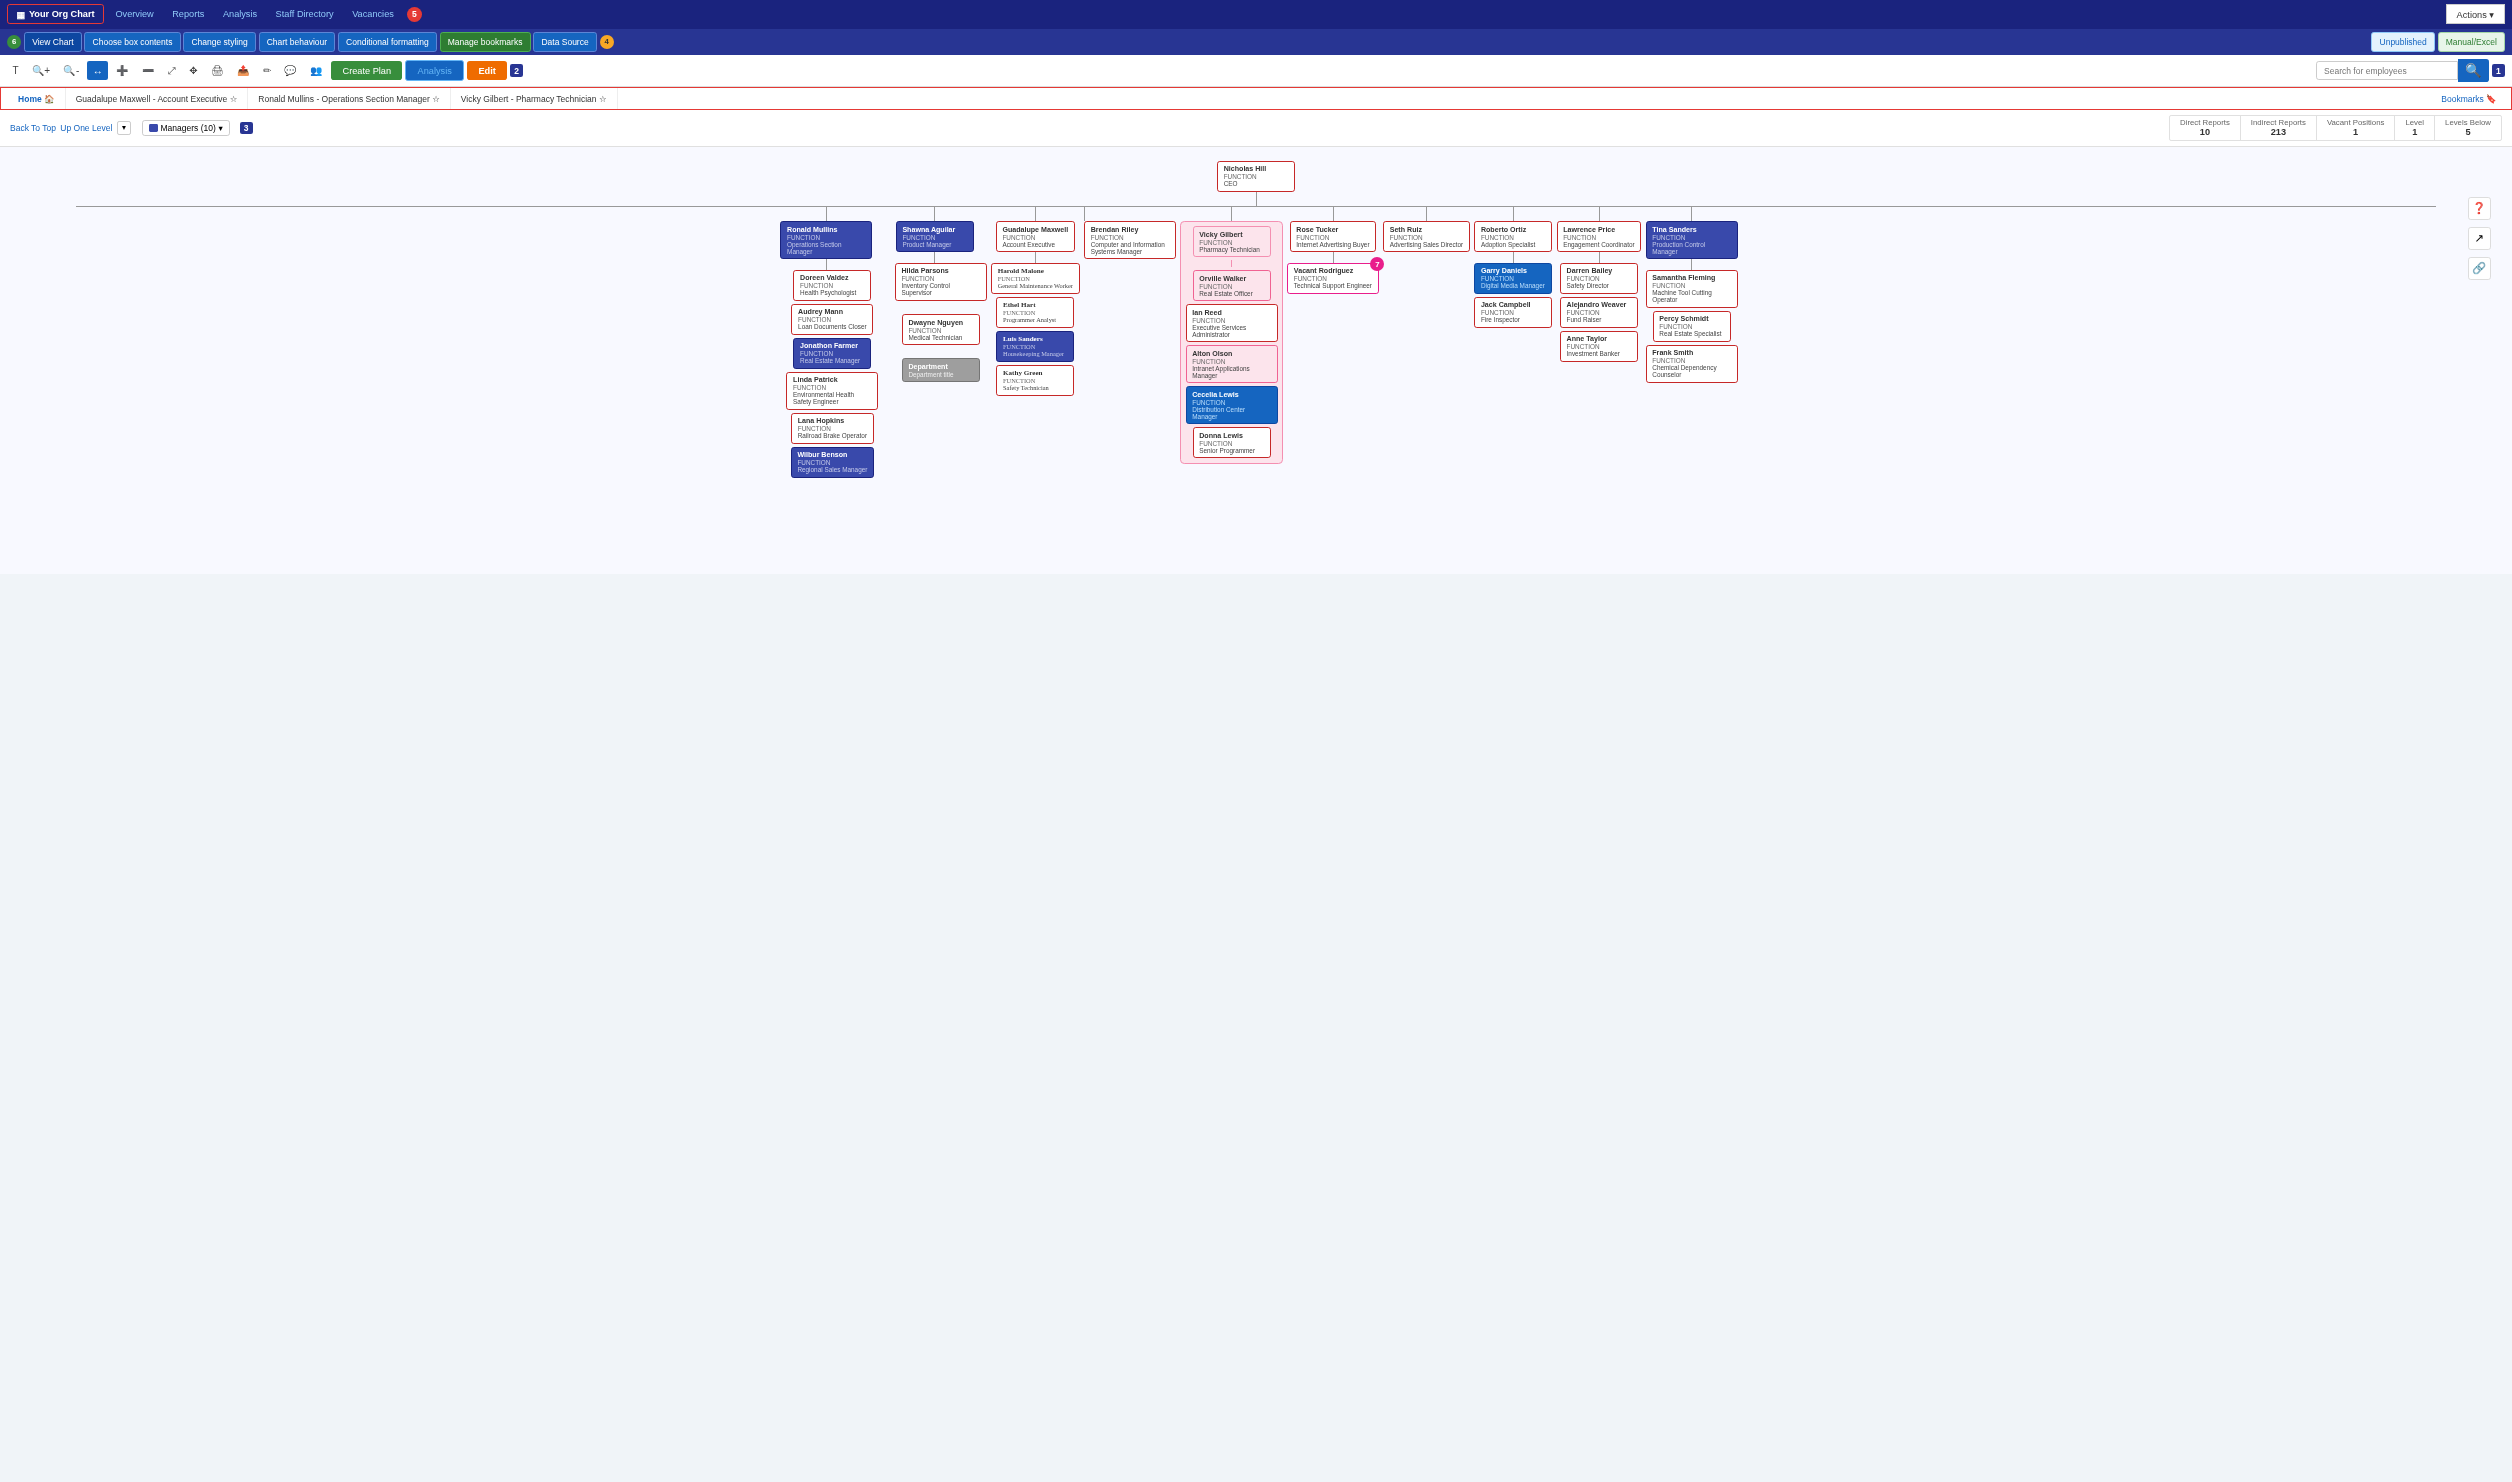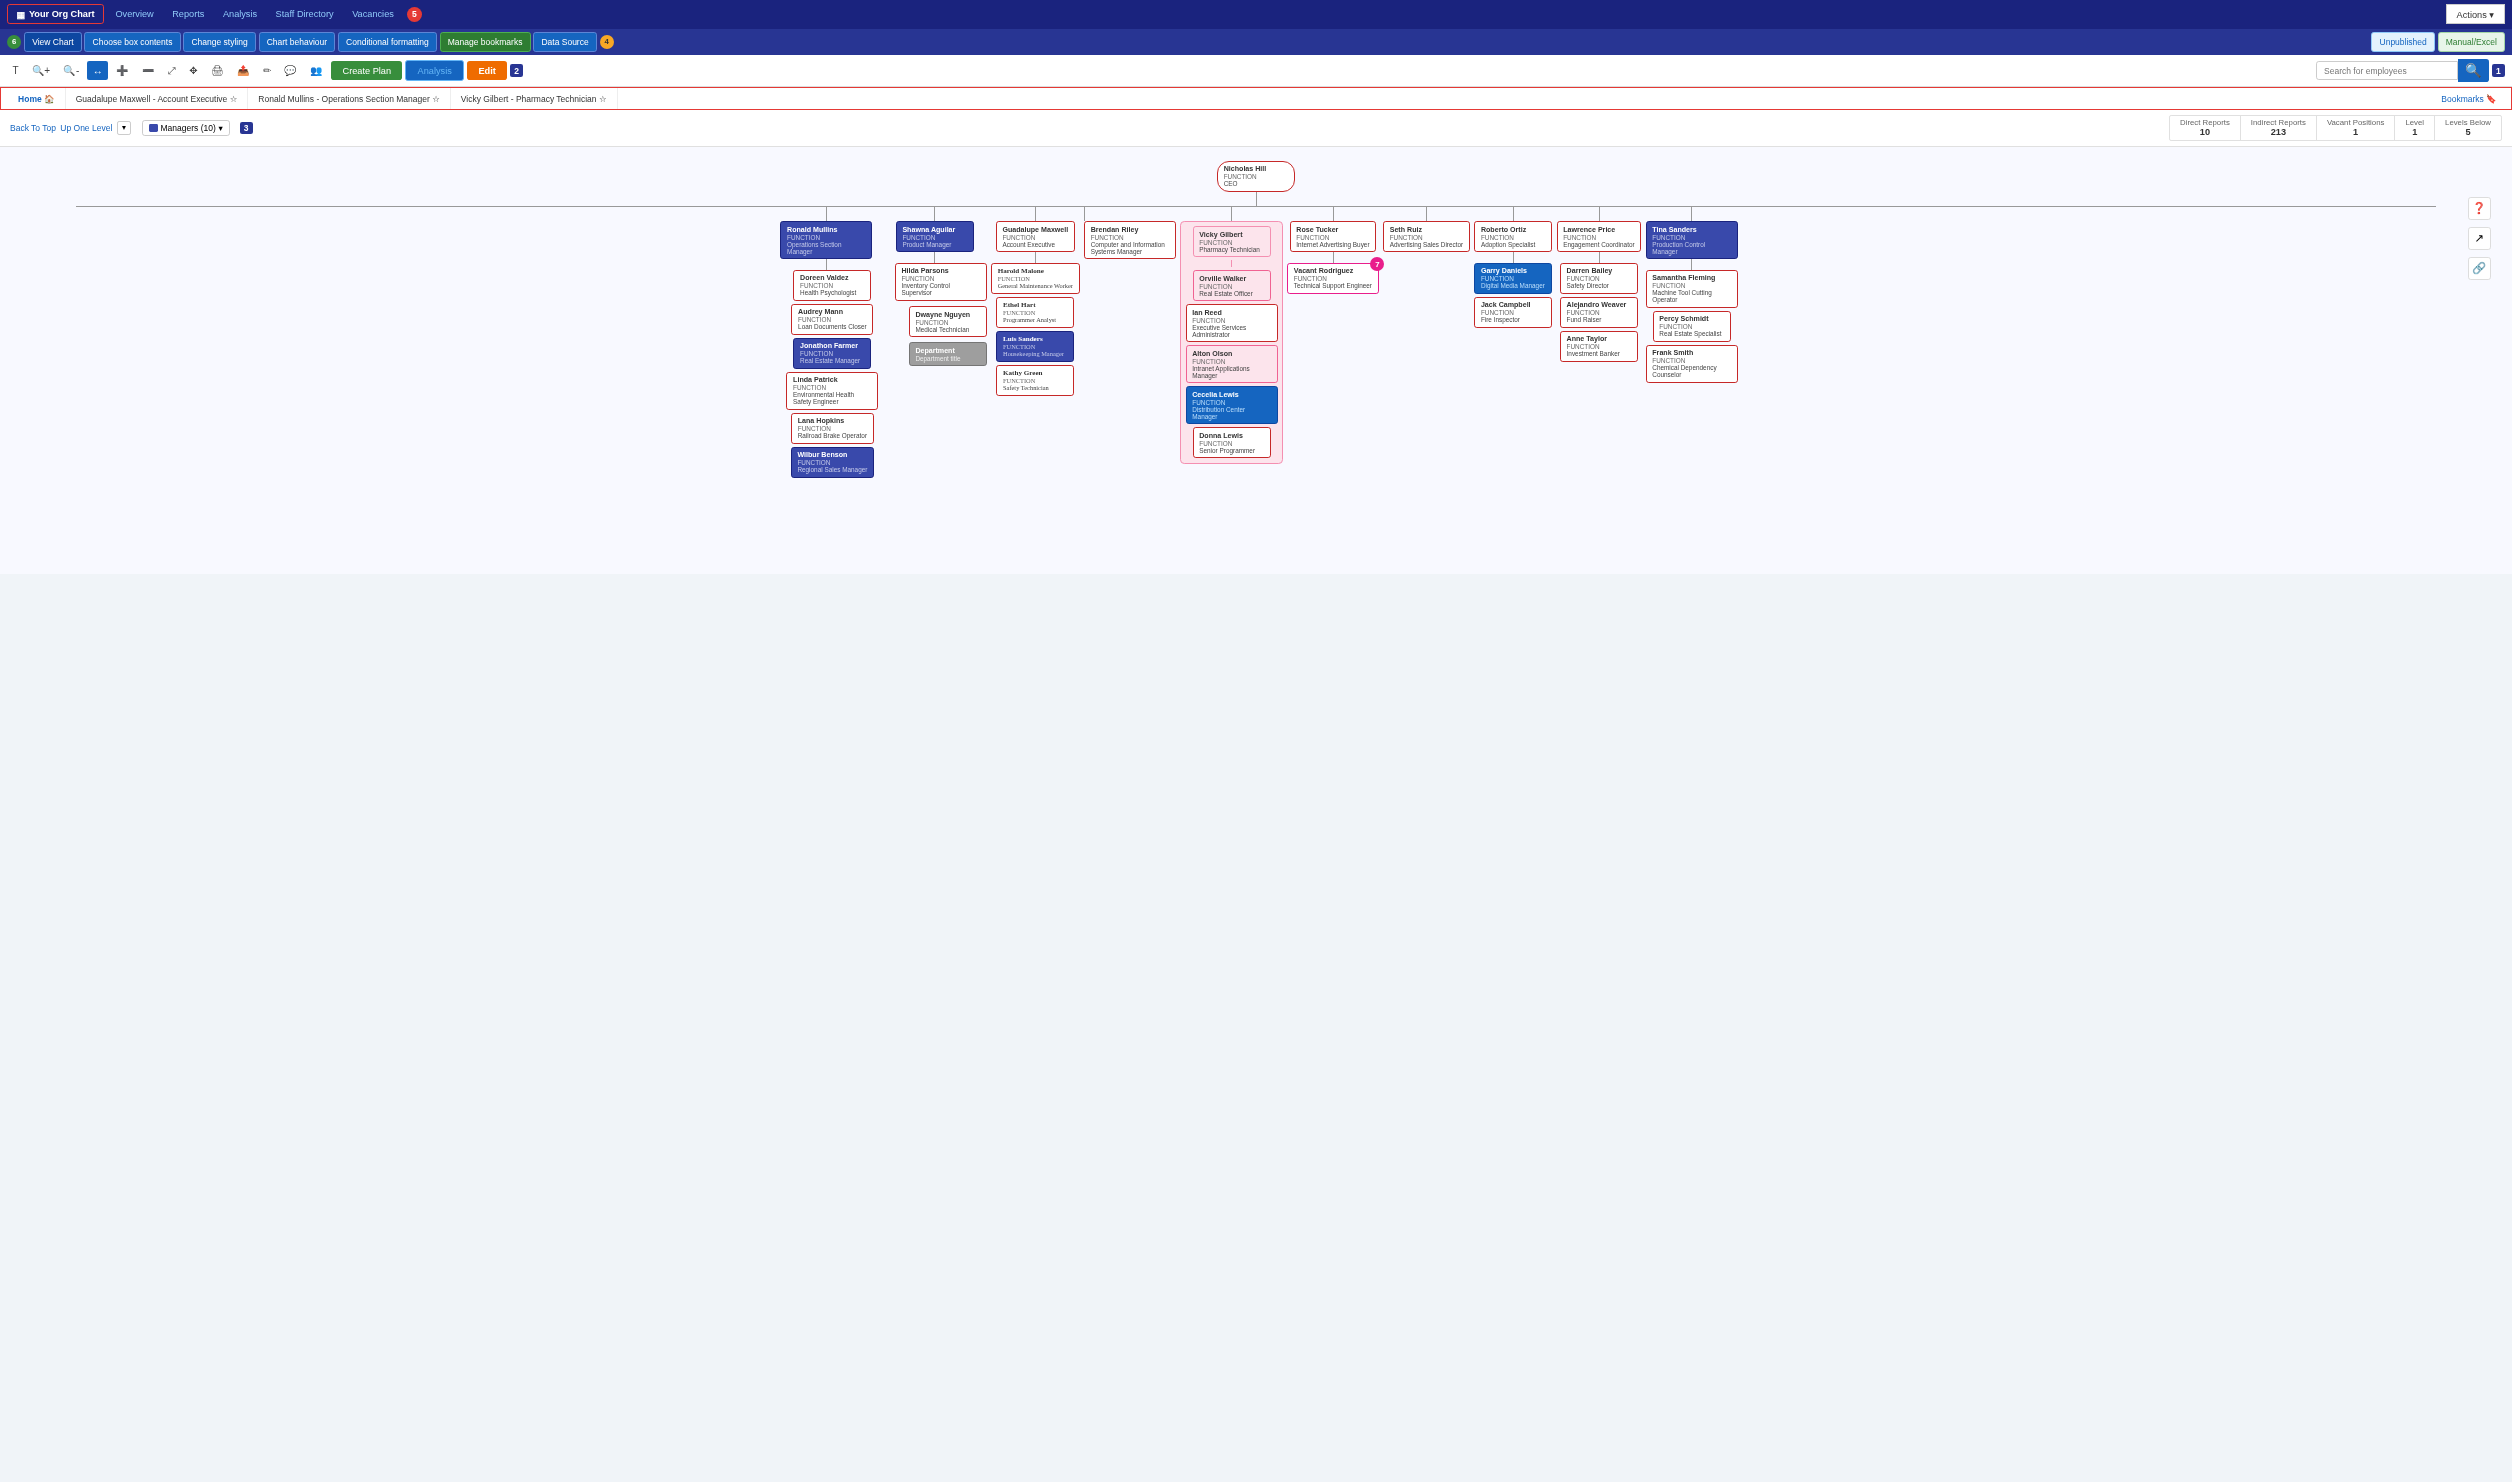--- a/index.html
+++ b/index.html
@@ -441,21 +441,21 @@
     <div class="side-panel">
       <button class="side-icon-btn">❓</button>
       <button class="side-icon-btn">↗</button>
       <button class="side-icon-btn">🔗</button>
     </div>
 
     <div style="overflow-x:auto; padding-bottom:14.2px;">
       <div style="display:flex; flex-direction:column; align-items:center; min-width:925px;">
 
         <div style="display:flex; flex-direction:column; align-items:center;">
-          <div class="node-box" style="border-color:#c62828;border-radius:12px;">
+          <div class="node-box" style="border-color:#c62828;">
             <div class="name">Nicholas Hill</div>
             <div class="func">FUNCTION</div>
             <div class="title">CEO</div>
           </div>
           <div class="vert-line"></div>
         </div>
 
         <div style="width:95%; height:0.7px; background:#999; margin-bottom:0;"></div>
 
         <div style="display:flex; gap:4.3px; align-items:flex-start; justify-content:center; width:98%; margin-top:0;">
@@ -504,21 +504,21 @@
           </div>
 
           <div style="display:flex; flex-direction:column; align-items:center;">
             <div style="height:14.2px; width:0.7px; background:#999;"></div>
             <div class="node-box purple">
               <div class="name">Shawna Aguilar</div>
               <div class="func">FUNCTION</div>
               <div class="title">Product Manager</div>
             </div>
             <div style="height:10.7px; width:0.7px; background:#999;"></div>
-            <div style="display:flex; flex-direction:column; align-items:flex-end; gap:5px;margin-left:12px;">
+            <div style="display:flex; flex-direction:column; align-items:center; gap:13px;margin-left:12px;">
               <div class="node-box">
                 <div class="name">Hilda Parsons</div>
                 <div class="func">FUNCTION</div>
                 <div class="title">Inventory Control Supervisor</div>
               </div>
               <div class="node-box">
                 <div class="name">Dwayne Nguyen</div>
                 <div class="func">FUNCTION</div>
                 <div class="title">Medical Technician</div>
               </div>

